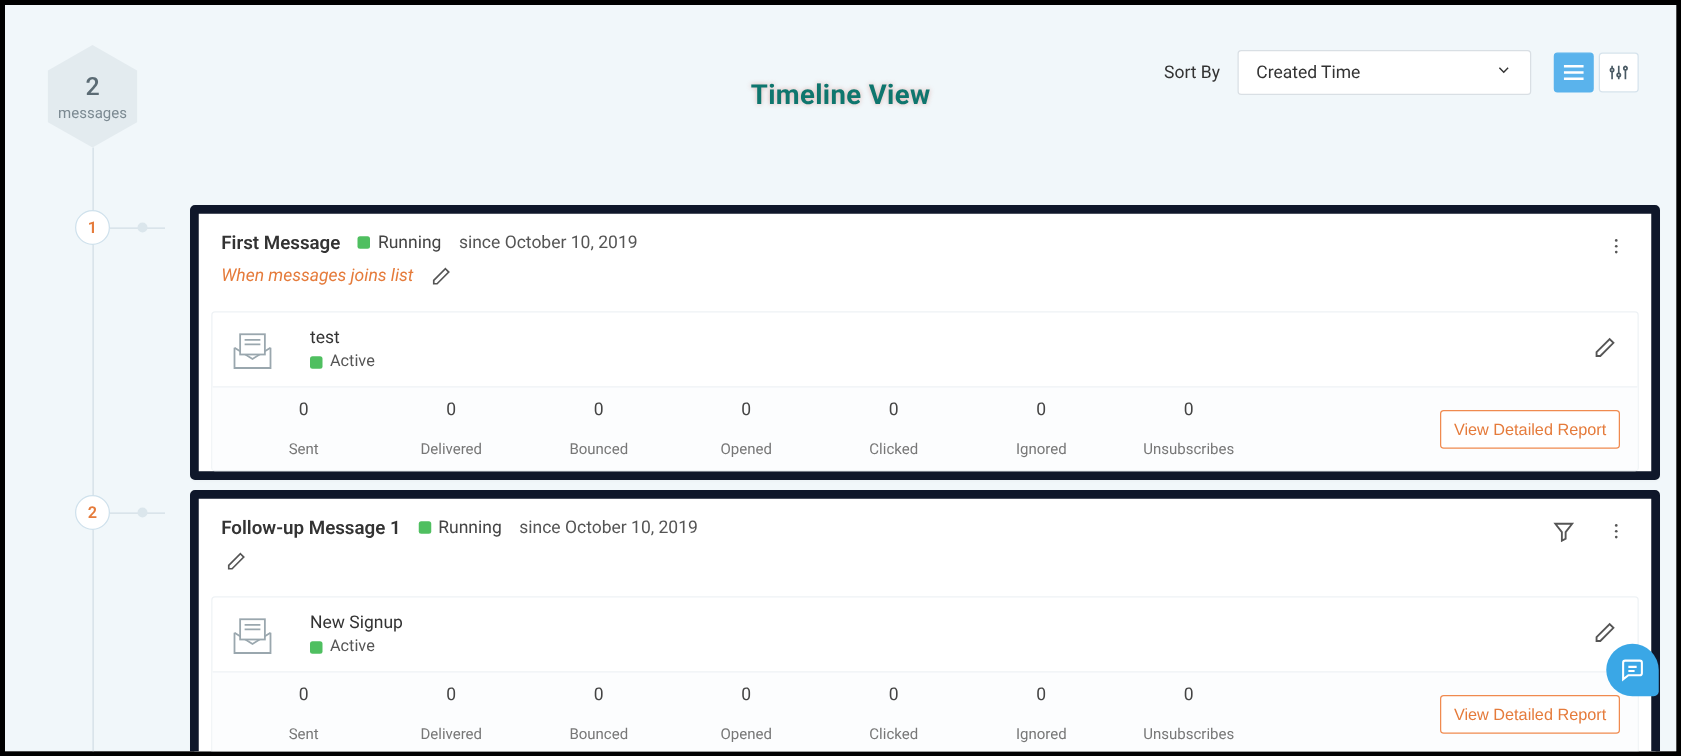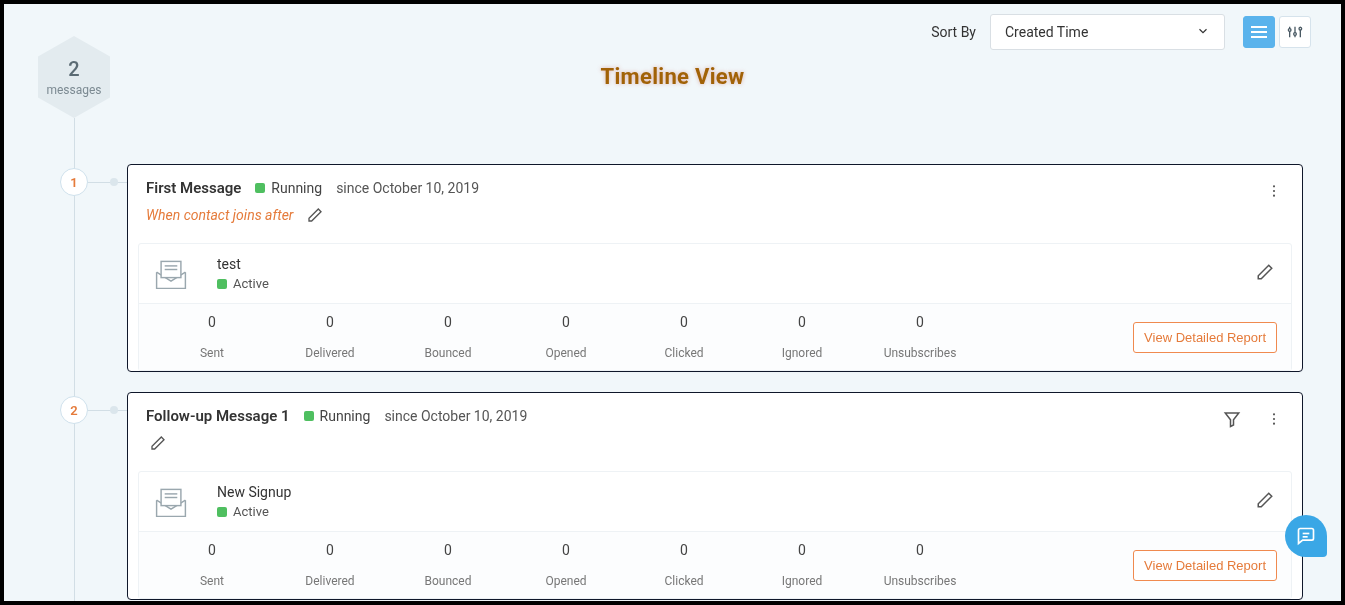--- a/index.html
+++ b/index.html
@@ -12,21 +12,21 @@
     overflow: hidden;
   }
   .canvas {
     position: absolute;
     inset: 0;
     background: #f1f7fa;
   }
   
   .top-controls {
     position: absolute;
-    top: 10px;
+    top: 36px;
     right: 30px;
     display: flex;
     align-items: center;
     gap: 14px;
     justify-content: center;
   }
   .sort-label {
     font-size: 14px;
     color: #333;
   }
@@ -61,21 +61,21 @@
     margin-left: 4px;
   }
   .toggle-btn.active { background: #5ab3ec; border-color: #5ab3ec; }
   .page-title {
     position: absolute;
     top: 60px;
     left: 50%;
     transform: translateX(-50%);
     font-size: 22px;
     font-weight: 700;
-    color: #a16207;
+    color: #0f766e;
     text-shadow: 0 0 4px rgba(196,74,58,0.4);
     letter-spacing: 0.3px;
   }
   
   .hex-wrap {
     position: absolute;
     left: 34px;
     top: 32px;
     width: 72px;
     height: 82px;
@@ -126,24 +126,24 @@
   .connector-dot {
     position: absolute;
     width: 8px;
     height: 8px;
     border-radius: 50%;
     background: #dbe6ec;
   }
   
   .card {
     position: absolute;
-    left: 123px;
+    left: 148px;
     width: 1176px;
     background: #fff;
-    border: 1px solid #0f172a;
+    border: 7px solid #0f172a;
     border-radius: 4px;
     box-shadow: 0 1px 2px rgba(0,0,0,0.02);
   }
   .card-head {
     padding: 14px 18px 8px 18px;
     position: relative;
   }
   .card-title-row {
     display: flex;
     align-items: center;
@@ -288,21 +288,21 @@
     <div class="card-head">
       <div class="card-title-row">
         <span class="card-title">First Message</span>
         <span class="status-pill">
           <span class="green-sq"></span>
           <span>Running</span>
         </span>
         <span class="since">since October 10, 2019</span>
       </div>
       <div class="trigger-row">
-        <span>When contact joins after</span>
+        <span>When messages joins list</span>
         <span class="icon-btn">
           <svg width="16" height="16" viewBox="0 0 24 24" fill="none" stroke="#555" stroke-width="2">
               <path d="M17 3l4 4L7 21H3v-4L17 3z"></path>
             </svg>
         </span>
       </div>
       <div class="card-actions">
         <span class="icon-btn">
           <svg width="16" height="16" viewBox="0 0 24 24" fill="#555">
               <circle cx="12" cy="5" r="1.6"></circle>

